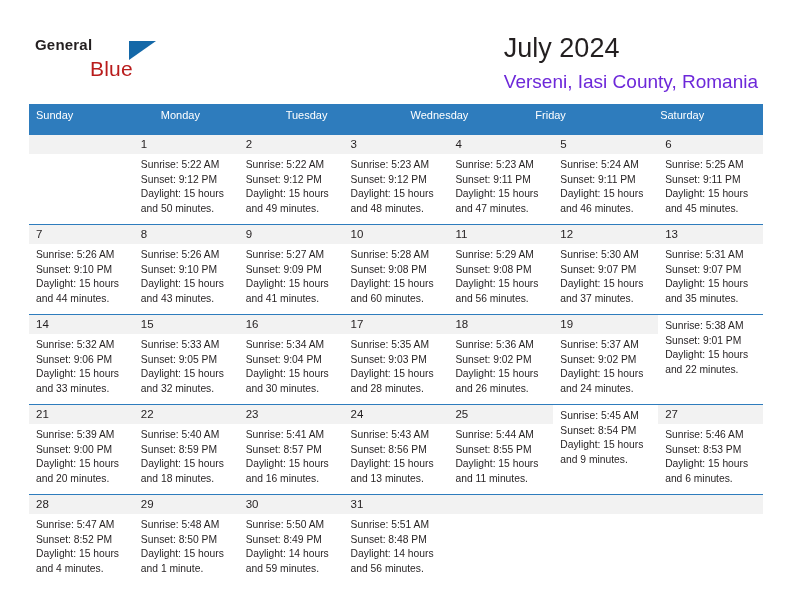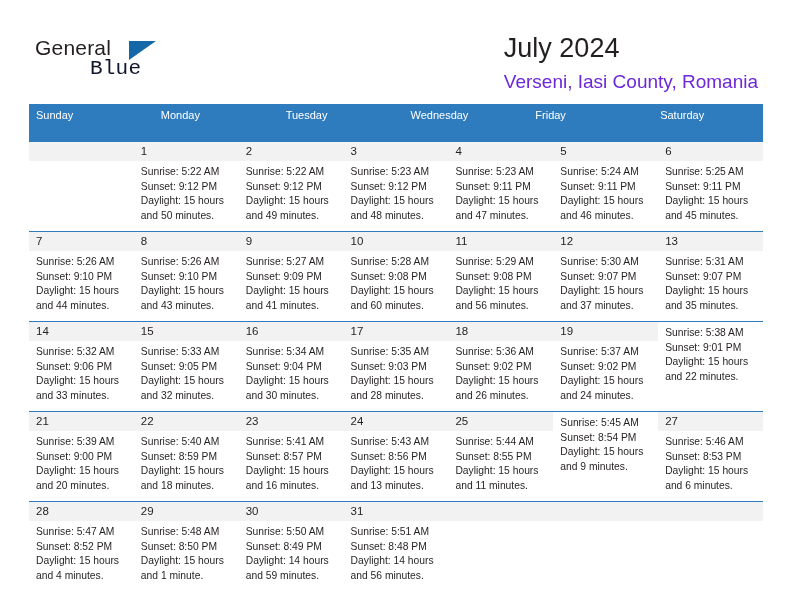--- a/index.html
+++ b/index.html
@@ -35,33 +35,34 @@
     position: absolute;
     left: 35px;
     top: 36px;
     width: 220px;
     height: 52px;
   }
   .brand-general {
     position: absolute;
     left: 0;
     top: 0;
-    font-size: 21px;
+    font-size: 15px;
     letter-spacing: 0.2px;
     color: #231f20;
     font-family: "Liberation Sans", sans-serif;
+    font-weight: bold;
   }
   .brand-blue {
     position: absolute;
     left: 55px;
     top: 21px;
     font-size: 21px;
     letter-spacing: 0.2px;
-    color: #0f172a;
-    font-family: Liberation Mono, monospace;
+    color: #b91c1c;
+    font-family: Liberation Sans, sans-serif;
   }
   .brand-flag {
     position: absolute;
     left: 94px;
     top: 5px;
     width: 0;
     height: 0;
     border-left: 27px solid #1468a8;
     border-bottom: 19px solid transparent;
   }
@@ -91,21 +92,21 @@
   .calendar {
     position: absolute;
     left: 29px;
     top: 104px;
     width: 734px;
   }
 
   .dow-row {
     display: flex;
     background: #2e7cbd;
-    height: 37px;
+    height: 30px;
     gap: 15px;
   }
   .dow-cell {
     flex: 1 1 0;
     color: #ffffff;
     font-size: 11px;
     line-height: 22px;
     padding-left: 7px;
     box-sizing: border-box;
     white-space: nowrap;

